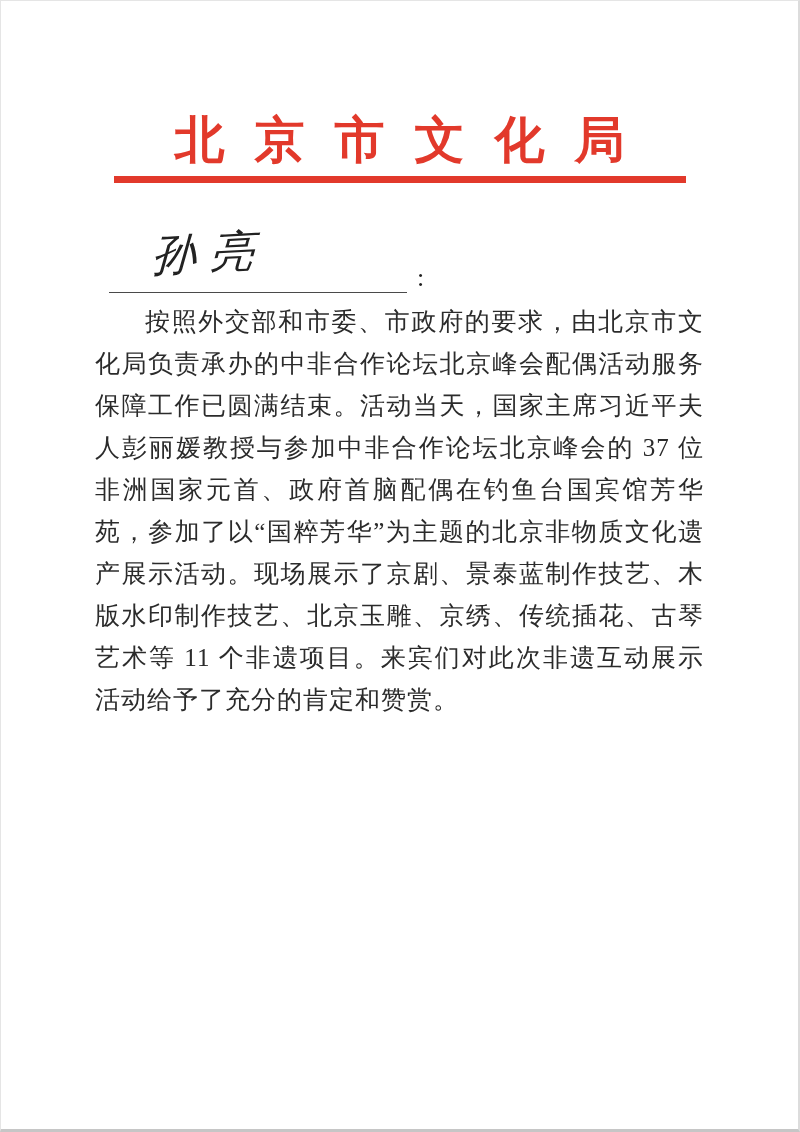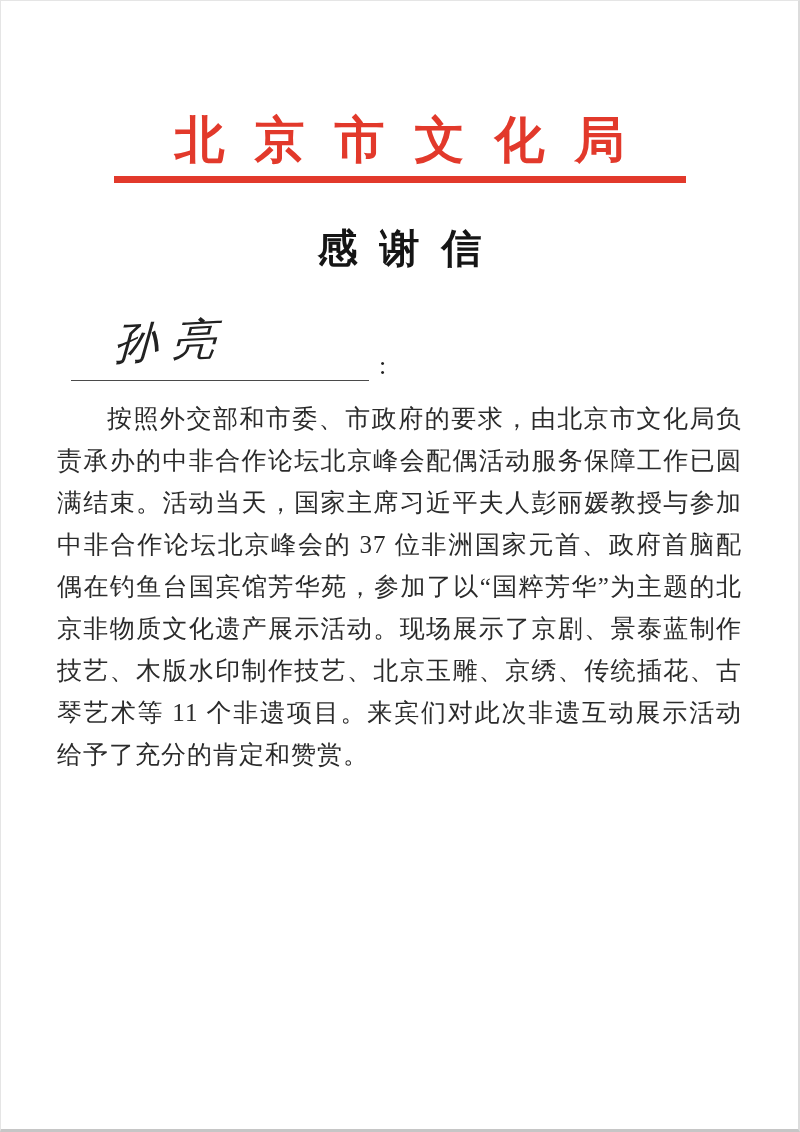--- a/index.html
+++ b/index.html
@@ -11,21 +11,21 @@
     .page {
       position: relative;
       box-sizing: border-box;
       width: 800px;
       height: 1132px;
       margin: 0;
       background: #ffffff;
       border: 1px solid #e5e5e5;
       border-bottom: 3px solid #c6c6c6;
       border-right: 2px solid #dcdcdc;
-      padding: 0 56px;
+      padding: 0 94px;
       overflow: hidden;
     }
     
     .org-name {
       margin-top: 112px;
       text-align: center;
       color: #e2392b;
       font-size: 50px;
       font-weight: 700;
       letter-spacing: 30px;
@@ -80,21 +80,21 @@
     .colon {
       display: inline-block;
       margin-left: 10px;
       font-size: 26px;
       color: #222222;
       vertical-align: bottom;
       line-height: 30px;
     }
     
     .body-text {
-      margin-top: 13px;
+      margin-top: 4px;
       color: #2b2b2b;
       font-size: 25px;
       line-height: 42px;
       letter-spacing: 1px;
       text-align: justify;
     }
     .body-text p {
       margin: 0;
       text-indent: 2em;
     }
@@ -105,21 +105,20 @@
 </head>
 <body>
 
 <div class="page">
 
   <div class="letterhead">
     <div class="org-name">北京市文化局</div>
     <div class="red-rule"></div>
   </div>
 
-  <h1 class="doc-title">感谢信</h1>
 
   <div class="salutation">
     <span class="recipient-line"><span class="handwritten">孙亮</span></span><span class="colon">:</span>
   </div>
 
   <div class="body-text">
     <p>按照外交部和市委、市政府的要求，由北京市文化局负责承办的中非合作论坛北京峰会配偶活动服务保障工作已圆满结束。活动当天，国家主席习近平夫人彭丽媛教授与参加中非合作论坛北京峰会的 37 位非洲国家元首、政府首脑配偶在钓鱼台国宾馆芳华苑，参加了以“国粹芳华”为主题的北京非物质文化遗产展示活动。现场展示了京剧、景泰蓝制作技艺、木版水印制作技艺、北京玉雕、京绣、传统插花、古琴艺术等 11 个非遗项目。来宾们对此次非遗互动展示活动给予了充分的肯定和赞赏。</p>
   </div>
 
 </div>

